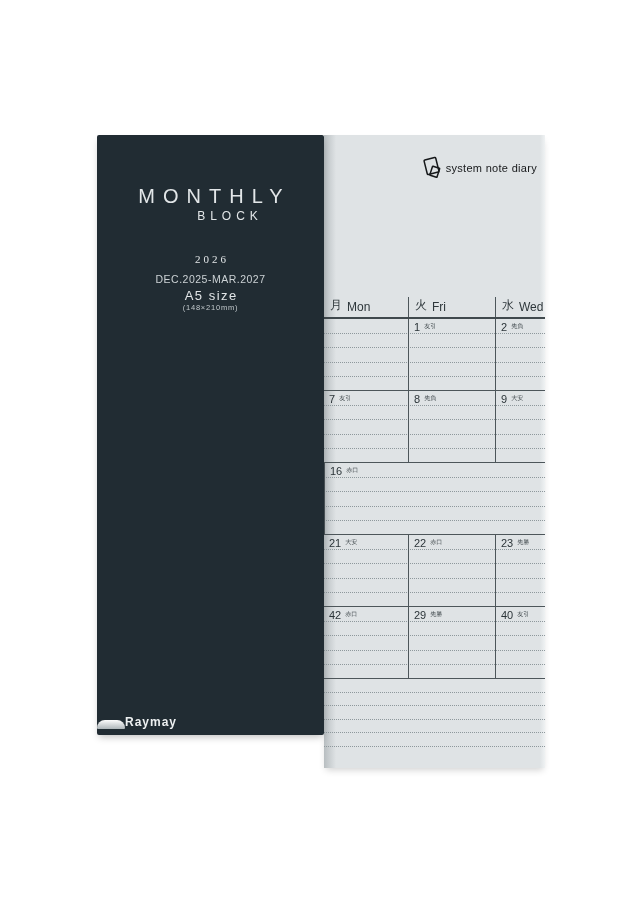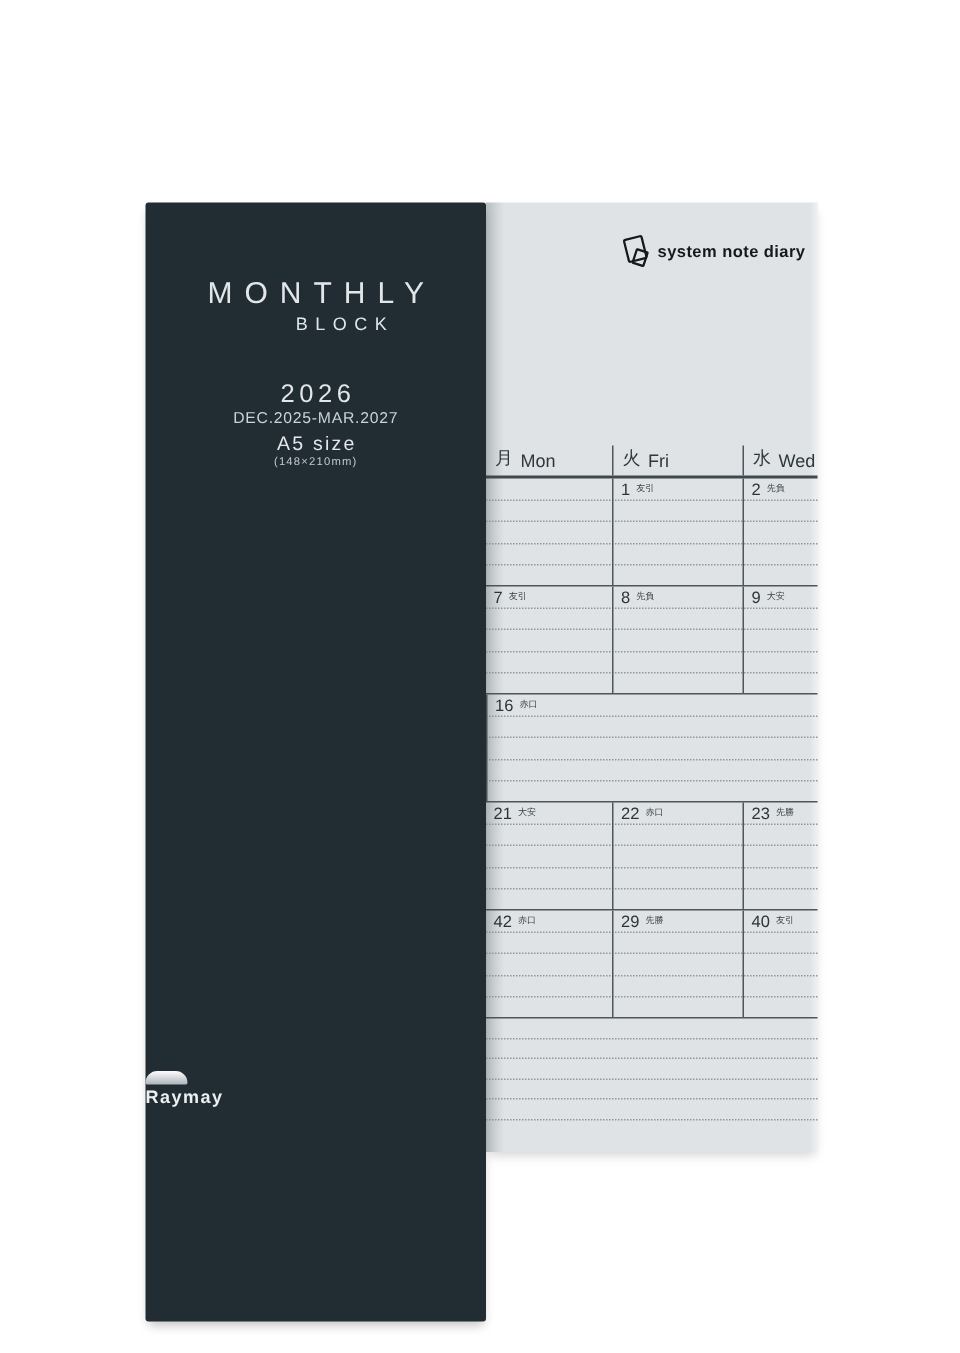--- a/index.html
+++ b/index.html
@@ -18,21 +18,21 @@
     background:linear-gradient(90deg,rgba(45,58,64,0.22),rgba(45,58,64,0));
   }
   .page-right-edge{
     position:absolute;right:0;top:0;bottom:0;width:5px;
     background:linear-gradient(270deg,#eff2f3,rgba(239,242,243,0));
   }
   
   .snd-logo{
     position:absolute;top:20px;right:8px;display:flex;align-items:center;gap:1px;
   }
-  .snd-text{font-size:11px;font-weight:bold;color:#16181a;letter-spacing:0.3px;white-space:nowrap;}
+  .snd-text{font-size:11px;font-weight:normal;color:#16181a;letter-spacing:0.3px;white-space:nowrap;}
   
   .calendar{position:absolute;left:0;right:0;top:162px;}
   .cal-header{
     display:flex;height:22px;box-sizing:border-box;border-bottom:2px solid #40494d;
   }
   .cal-header .hcell{
     box-sizing:border-box;display:flex;align-items:flex-end;gap:5px;
     padding:0 0 3px 6px;font-size:12px;color:#2e373b;
   }
   .hcell.c1{width:84px;}
@@ -50,35 +50,35 @@
   .cell.c3{flex:1;border-left:1px solid #4d565a;}
   .datewrap{display:flex;align-items:flex-start;gap:4px;margin:2px 0 0 5px;}
   .date-num{font-size:11px;line-height:12px;color:#2b3438;}
   .rokuyo{font-size:6px;line-height:8px;margin-top:1px;color:#394246;}
   .memo{position:relative;height:80px;}
   .memo .dot{position:absolute;left:0;right:0;height:0;border-top:1px dotted #8e989c;}
   .memo .m1{top:13px;} .memo .m2{top:26px;} .memo .m3{top:40px;}
   .memo .m4{top:53px;} .memo .m5{top:67px;}
   
   .cover{
-    position:absolute;left:97px;top:135px;width:227px;height:746px;
+    position:absolute;left:97px;top:135px;width:227px;height:600px;
     background:#212c33;border-radius:2px;
     box-shadow:0 4px 7px -2px rgba(0,0,0,0.25);
     color:#e2e6e8;
   }
   .cover .ttl{position:absolute;left:0;right:0;text-align:center;white-space:nowrap;}
   .t-monthly{top:50px;font-size:20px;letter-spacing:8px;text-indent:8px;font-weight:400;}
   .t-block{top:74px;font-size:12px;letter-spacing:5px;text-indent:5px;margin-left:34px;}
-  .t-year{top:118px;font-size:17px;letter-spacing:3px;text-indent:3px;}
+  .t-year{top:118px;font-size:11px;letter-spacing:3px;text-indent:3px;font-family:Liberation Serif, serif;}
   .t-period{top:138px;font-size:10.5px;letter-spacing:0.5px;color:#ccd2d5;}
   .t-size{top:153px;font-size:13px;letter-spacing:1.5px;text-indent:1.5px;}
   .t-dims{top:168px;font-size:7.5px;letter-spacing:0.8px;color:#c3cacd;}
   .brand{
     position:absolute;left:0;right:0;top:579px;
-    display:flex;flex-direction:column;align-items:flex-start;
+    display:flex;flex-direction:row;align-items:flex-end;
   }
   .brand-dome{
     width:28px;height:9px;border-radius:14px 14px 2px 2px;
     background:linear-gradient(180deg,#fdfdfd,#aeb6ba);
   }
   .brand-name{
     margin-top:1px;font-size:12px;font-weight:bold;letter-spacing:1px;
     color:#edf0f1;
   }
 </style>

